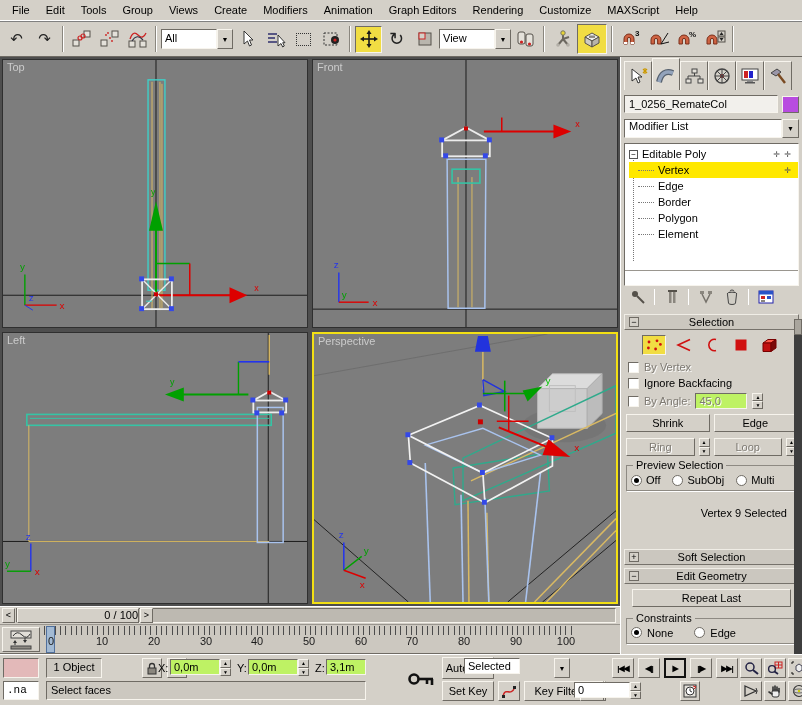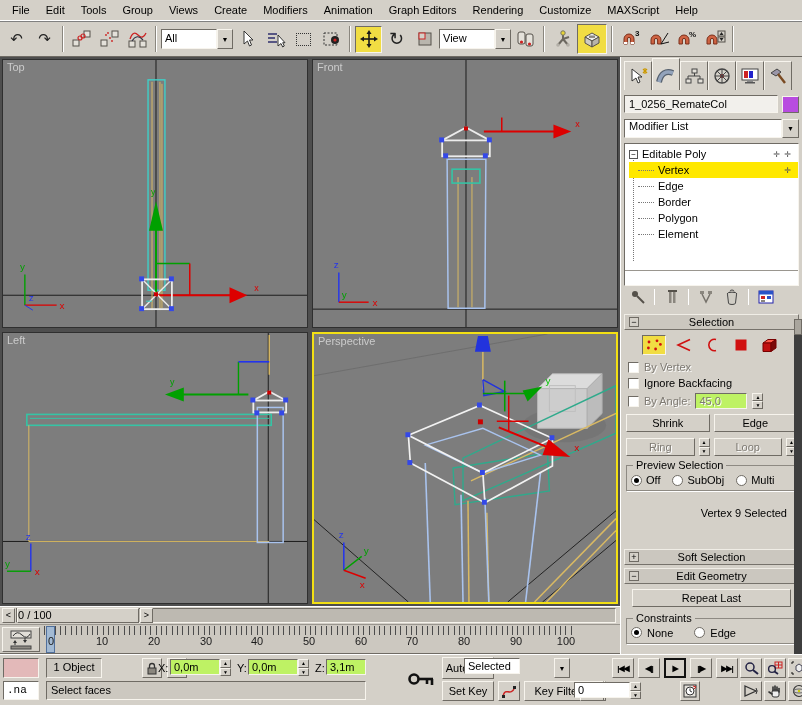--- a/index.html
+++ b/index.html
@@ -32,21 +32,21 @@
           grid-template-columns:306px 306px; grid-template-rows:269px 272px; gap:4px; }
   .vp { background:#7d7d7d; position:relative; border:1px solid #2f2f2f; overflow:hidden; }
   .vp.active { border:2px solid #f3e014; }
   .vp-label { position:absolute; top:1px; left:4px; color:#cbcbcb; z-index:5; }
   .vp svg { position:absolute; inset:0; width:100%; height:100%; }
 
   
   .timeslider { height:18px; position:relative; background:#d4d0c8; border-top:1px solid #fff; }
   .ts-track { position:absolute; left:16px; right:4px; top:1px; height:15px; background:#bdb9b1; }
   .ts-btn { position:absolute; top:1px; width:13px; height:15px; text-align:center; font-size:9px; line-height:13px; }
-  .ts-slider { position:absolute; left:17px; top:1px; width:122px; height:15px; text-align:left; line-height:13px; }
+  .ts-slider { position:absolute; left:17px; top:1px; width:122px; height:15px; text-align:right; line-height:13px; }
 
   
   .trackbar { height:30px; position:relative; background:#ccc8c0; border-top:1px solid #9a968f; border-bottom:1px solid #6f6b64; }
   .tb-curvebtn { position:absolute; left:2px; top:2px; width:38px; height:25px; display:flex; align-items:center; justify-content:center; }
   .ruler { position:absolute; left:44px; top:1px; width:532px; height:27px; }
   .ruler .ticks { position:absolute; left:0; top:0; width:100%; height:9px;
         background:repeating-linear-gradient(90deg,#4c4c4c 0 1px,transparent 1px 5.32px); }
   .ruler .tlabel { position:absolute; top:9px; transform:translateX(-50%); font-size:11px; color:#1a1a1a; }
   .frame-marker { position:absolute; left:2px; top:0; width:9px; height:27px; background:#a3bad3; border:1px solid #51709c; }
 

